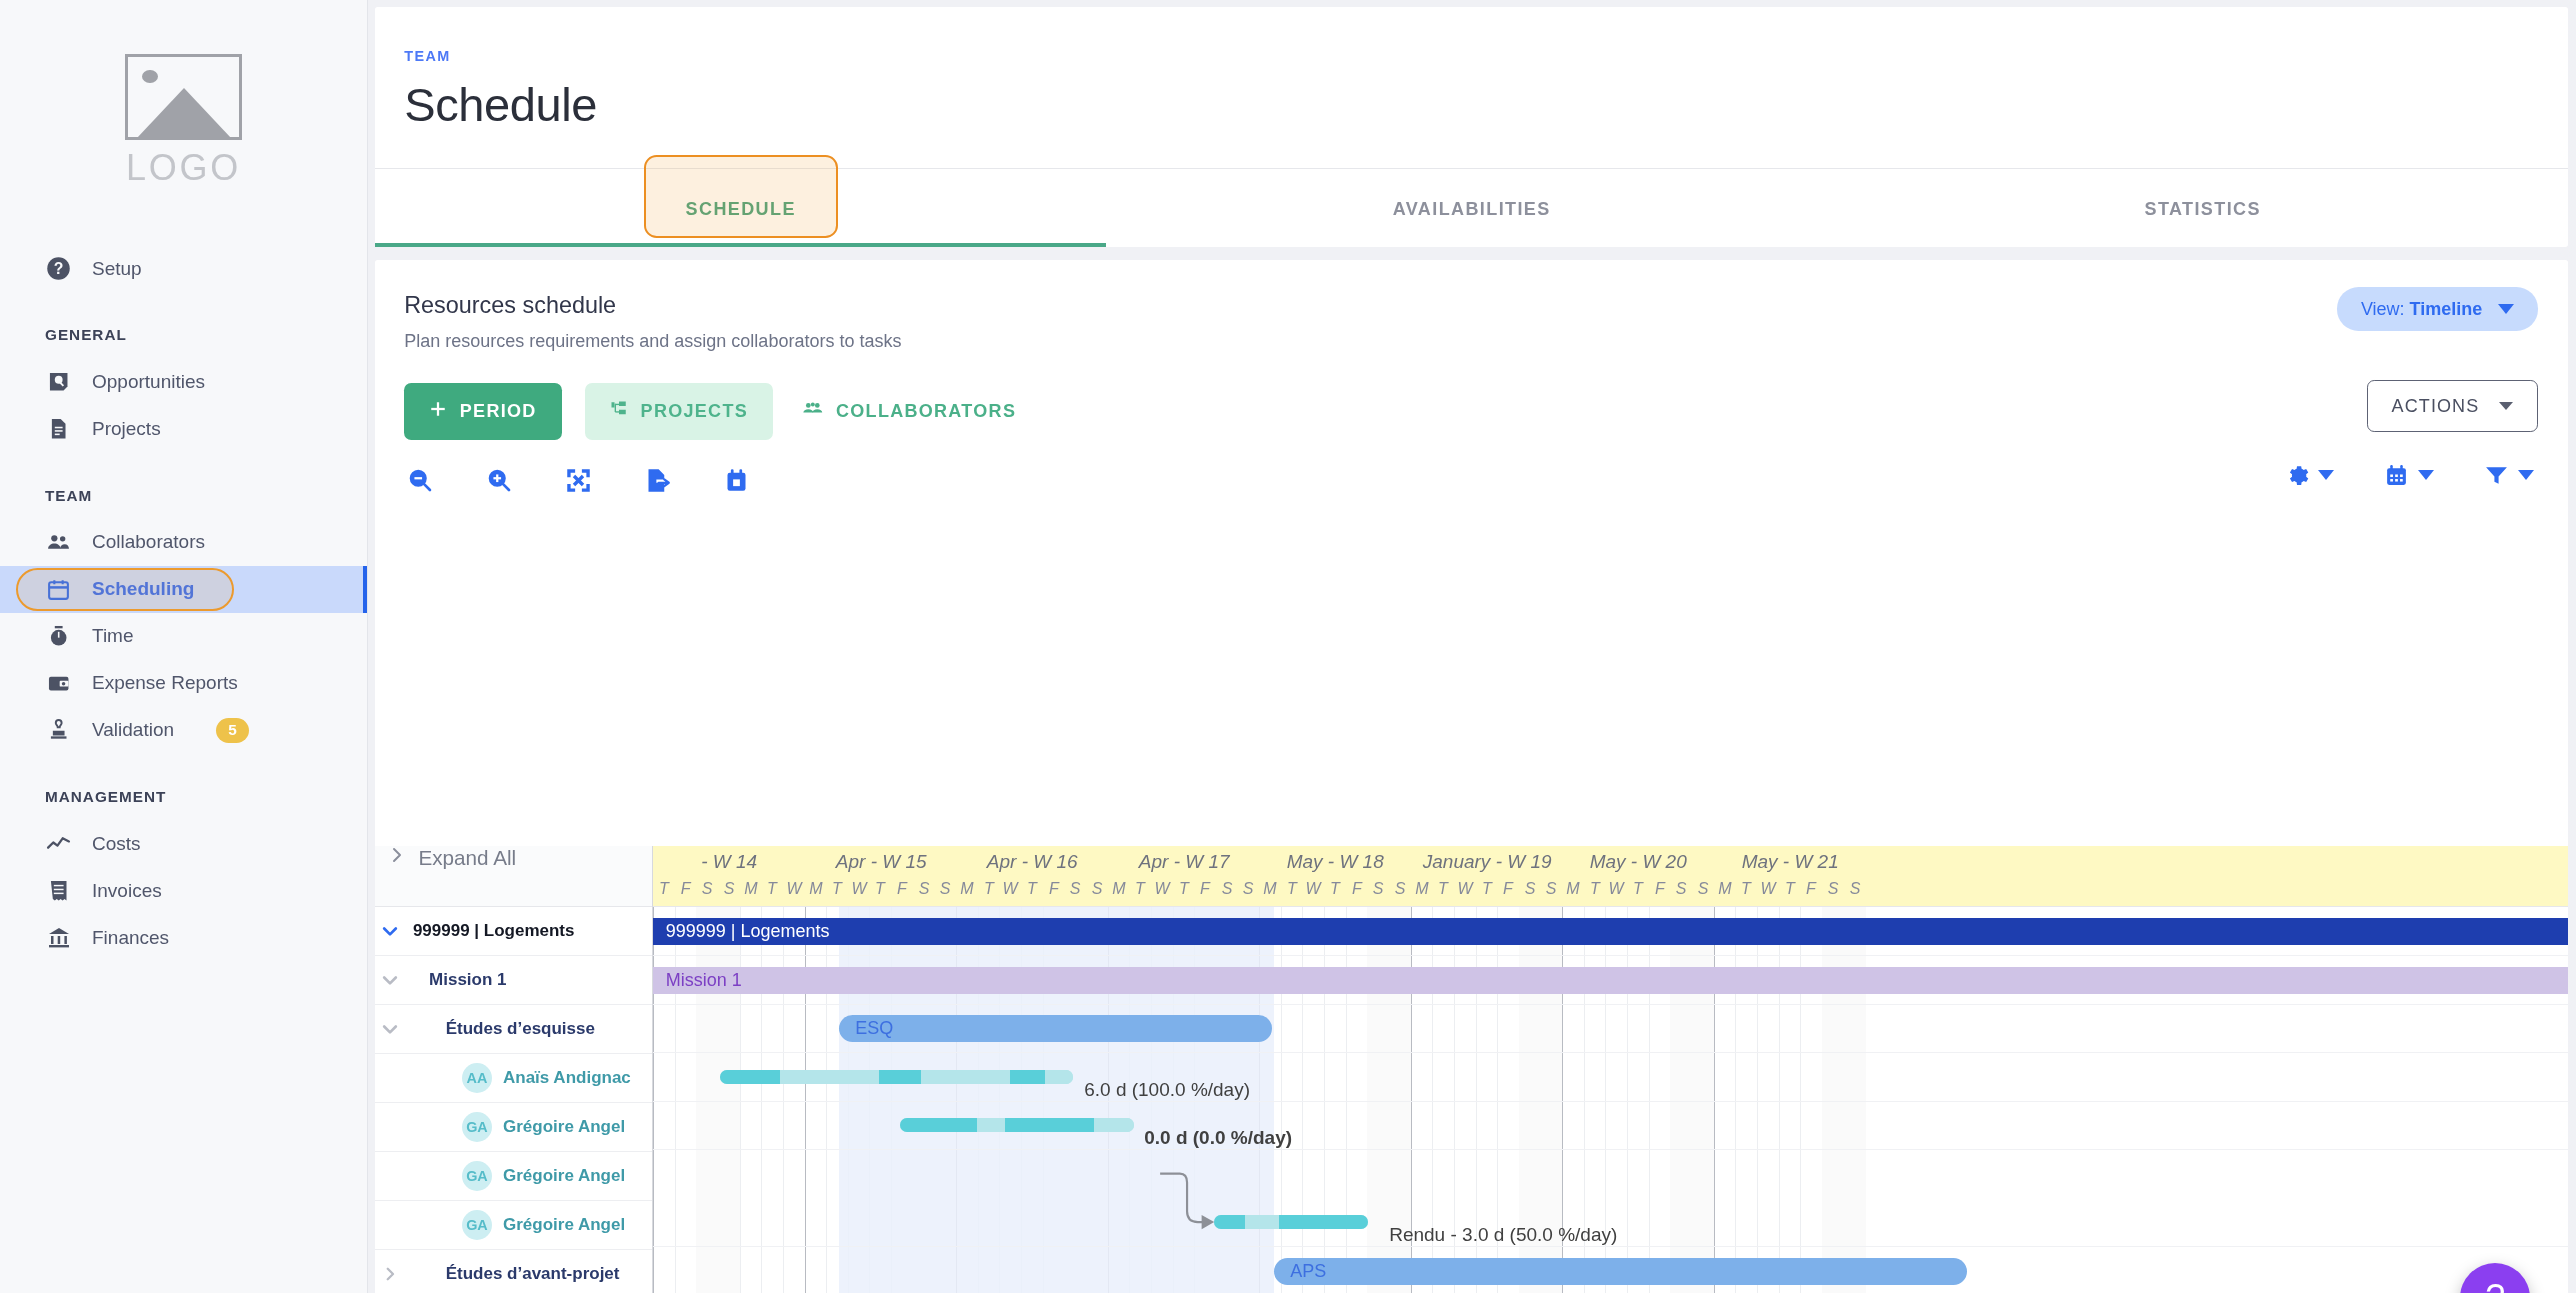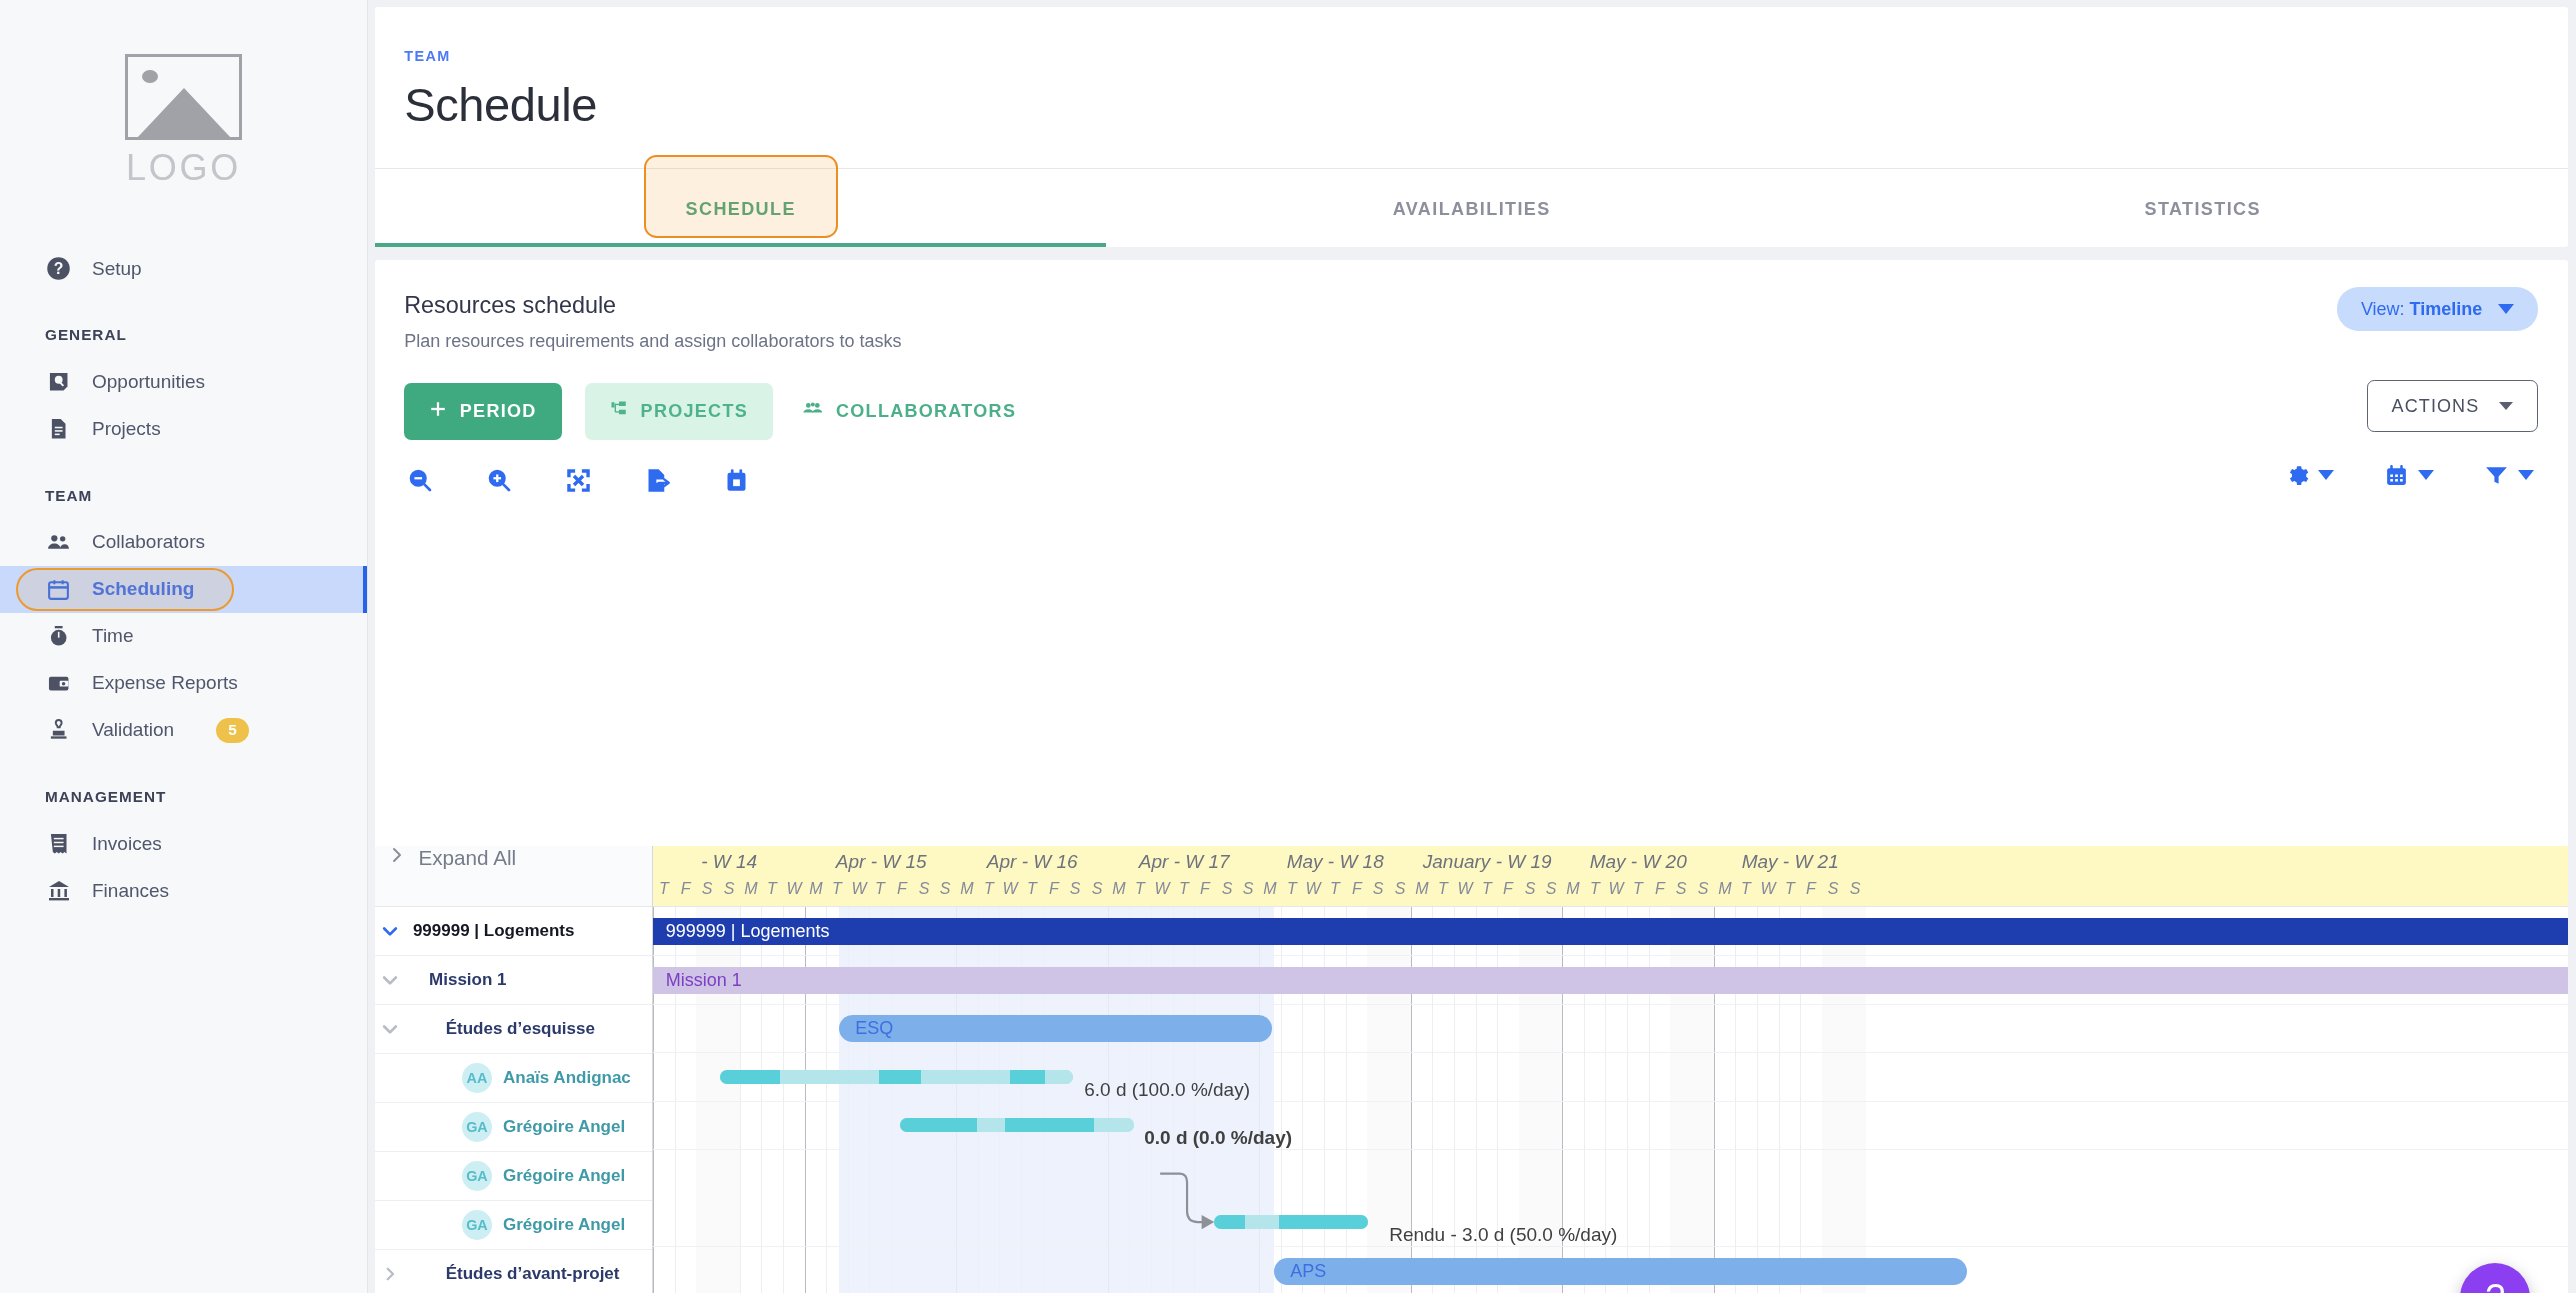--- a/index.html
+++ b/index.html
@@ -318,20 +318,28 @@
               <path d="M9 4a3 3 0 016 0c0 2-2 2.5-2 4.5h-2C11 6.5 9 6 9 4z"></path>
               <path d="M7 13h10v3H7z" fill="#4c5264"></path>
               <path d="M4 19h16" stroke-width="2.4"></path>
             </svg>
         </span>
         <span>Validation</span>
         <span class="badge-count">5</span>
       </div>
 
       <div class="nav-section">MANAGEMENT</div>
+      <div class="nav-item">
+        <span class="ico">
+          <svg width="25" height="25" viewBox="0 0 24 24" fill="none" stroke="#4c5264" stroke-width="2.2" stroke-linecap="round" stroke-linejoin="round">
+              <path d="M2 16l5-5 4 3 5-7 6 3"></path>
+            </svg>
+        </span>
+        <span>Costs</span>
+      </div>
       <div class="nav-item">
         <span class="ico">
           <svg width="23.4" height="23.4" viewBox="0 0 24 24" fill="#4c5264">
               <path d="M4 2h16v20l-2-1.5-2 1.5-2-1.5-2 1.5-2-1.5-2 1.5-2-1.5z"></path>
               <rect x="7" y="6" width="10" height="1.5" fill="#f7f8fa"></rect>
               <rect x="7" y="10" width="10" height="1.5" fill="#f7f8fa"></rect>
               <rect x="7" y="14" width="10" height="1.5" fill="#f7f8fa"></rect>
             </svg>
         </span>
         <span>Invoices</span>

